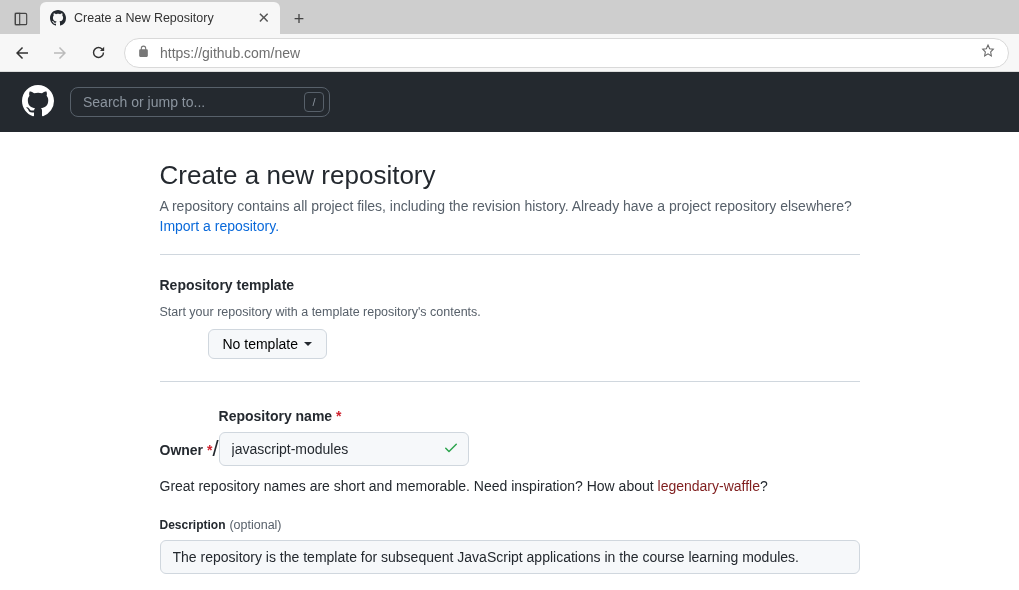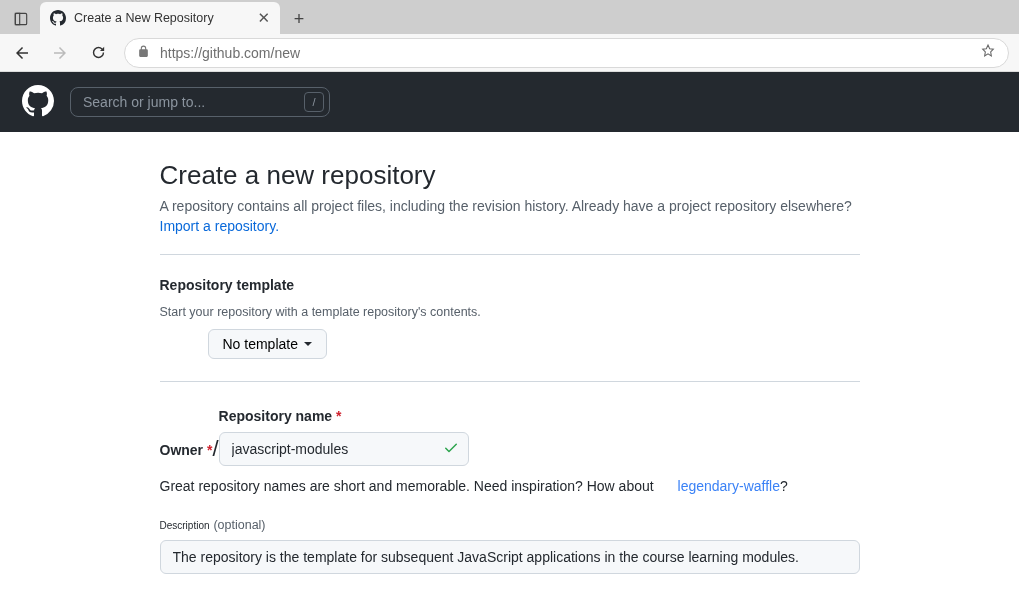--- a/index.html
+++ b/index.html
@@ -46,24 +46,24 @@
   .field-label { font-weight:600; font-size:14px; margin-bottom: 8px; }
   .req { color:#cf222e; }
   .owner-select { background:#f6f8fa; border:1px solid #d0d7de; border-radius:6px; height:34px; padding: 0 12px; display:flex; align-items:center; gap:8px; cursor:pointer; font-size:14px; }
   .avatar { width:20px; height:20px; border-radius:50%; background: radial-gradient(circle at 35% 35%, #e8c29a 35%, #b5865f 70%, #5d4534 100%); flex-shrink:0; }
   .slash-sep { font-size:22px; color:#24292f; margin-top:28px; line-height:34px; }
   .repo-name-wrap { position:relative; }
   .repo-name-input { background:#f6f8fa; border:1px solid #d0d7de; border-radius:6px; height:34px; width:250px; padding:0 34px 0 12px; font-size:14px; color:#24292f; outline:none; }
   .check-icon { position:absolute; right:10px; top:50%; transform:translateY(-50%); color:#2da44e; }
 
   .hint-line { margin-top: 12px; font-size:14px; color:#24292f; }
-  .hint-line .suggest { color:#3b82f6; text-decoration:none;margin-left:20px; }
+  .hint-line .suggest { color:#7f1d1d; text-decoration:none; }
 
   .desc-block { margin-top: 22px; }
-  .desc-label { font-weight:400; font-size:10px; }
+  .desc-label { font-weight:700; font-size:12px; }
   .optional { font-weight:400; color:#57606a; font-size:12.5px; }
   .desc-input { margin-top:8px; width:100%; height:34px; background:#f6f8fa; border:1px solid #d0d7de; border-radius:6px; padding:0 12px; font-size:14px; color:#24292f; outline:none; }
 </style>
 </head>
 <body>
 
 <div class="browser-chrome">
   <div class="tab-strip">
     <div class="tab-strip-btn">
       <svg width="14" height="14" viewBox="0 0 16 16">

